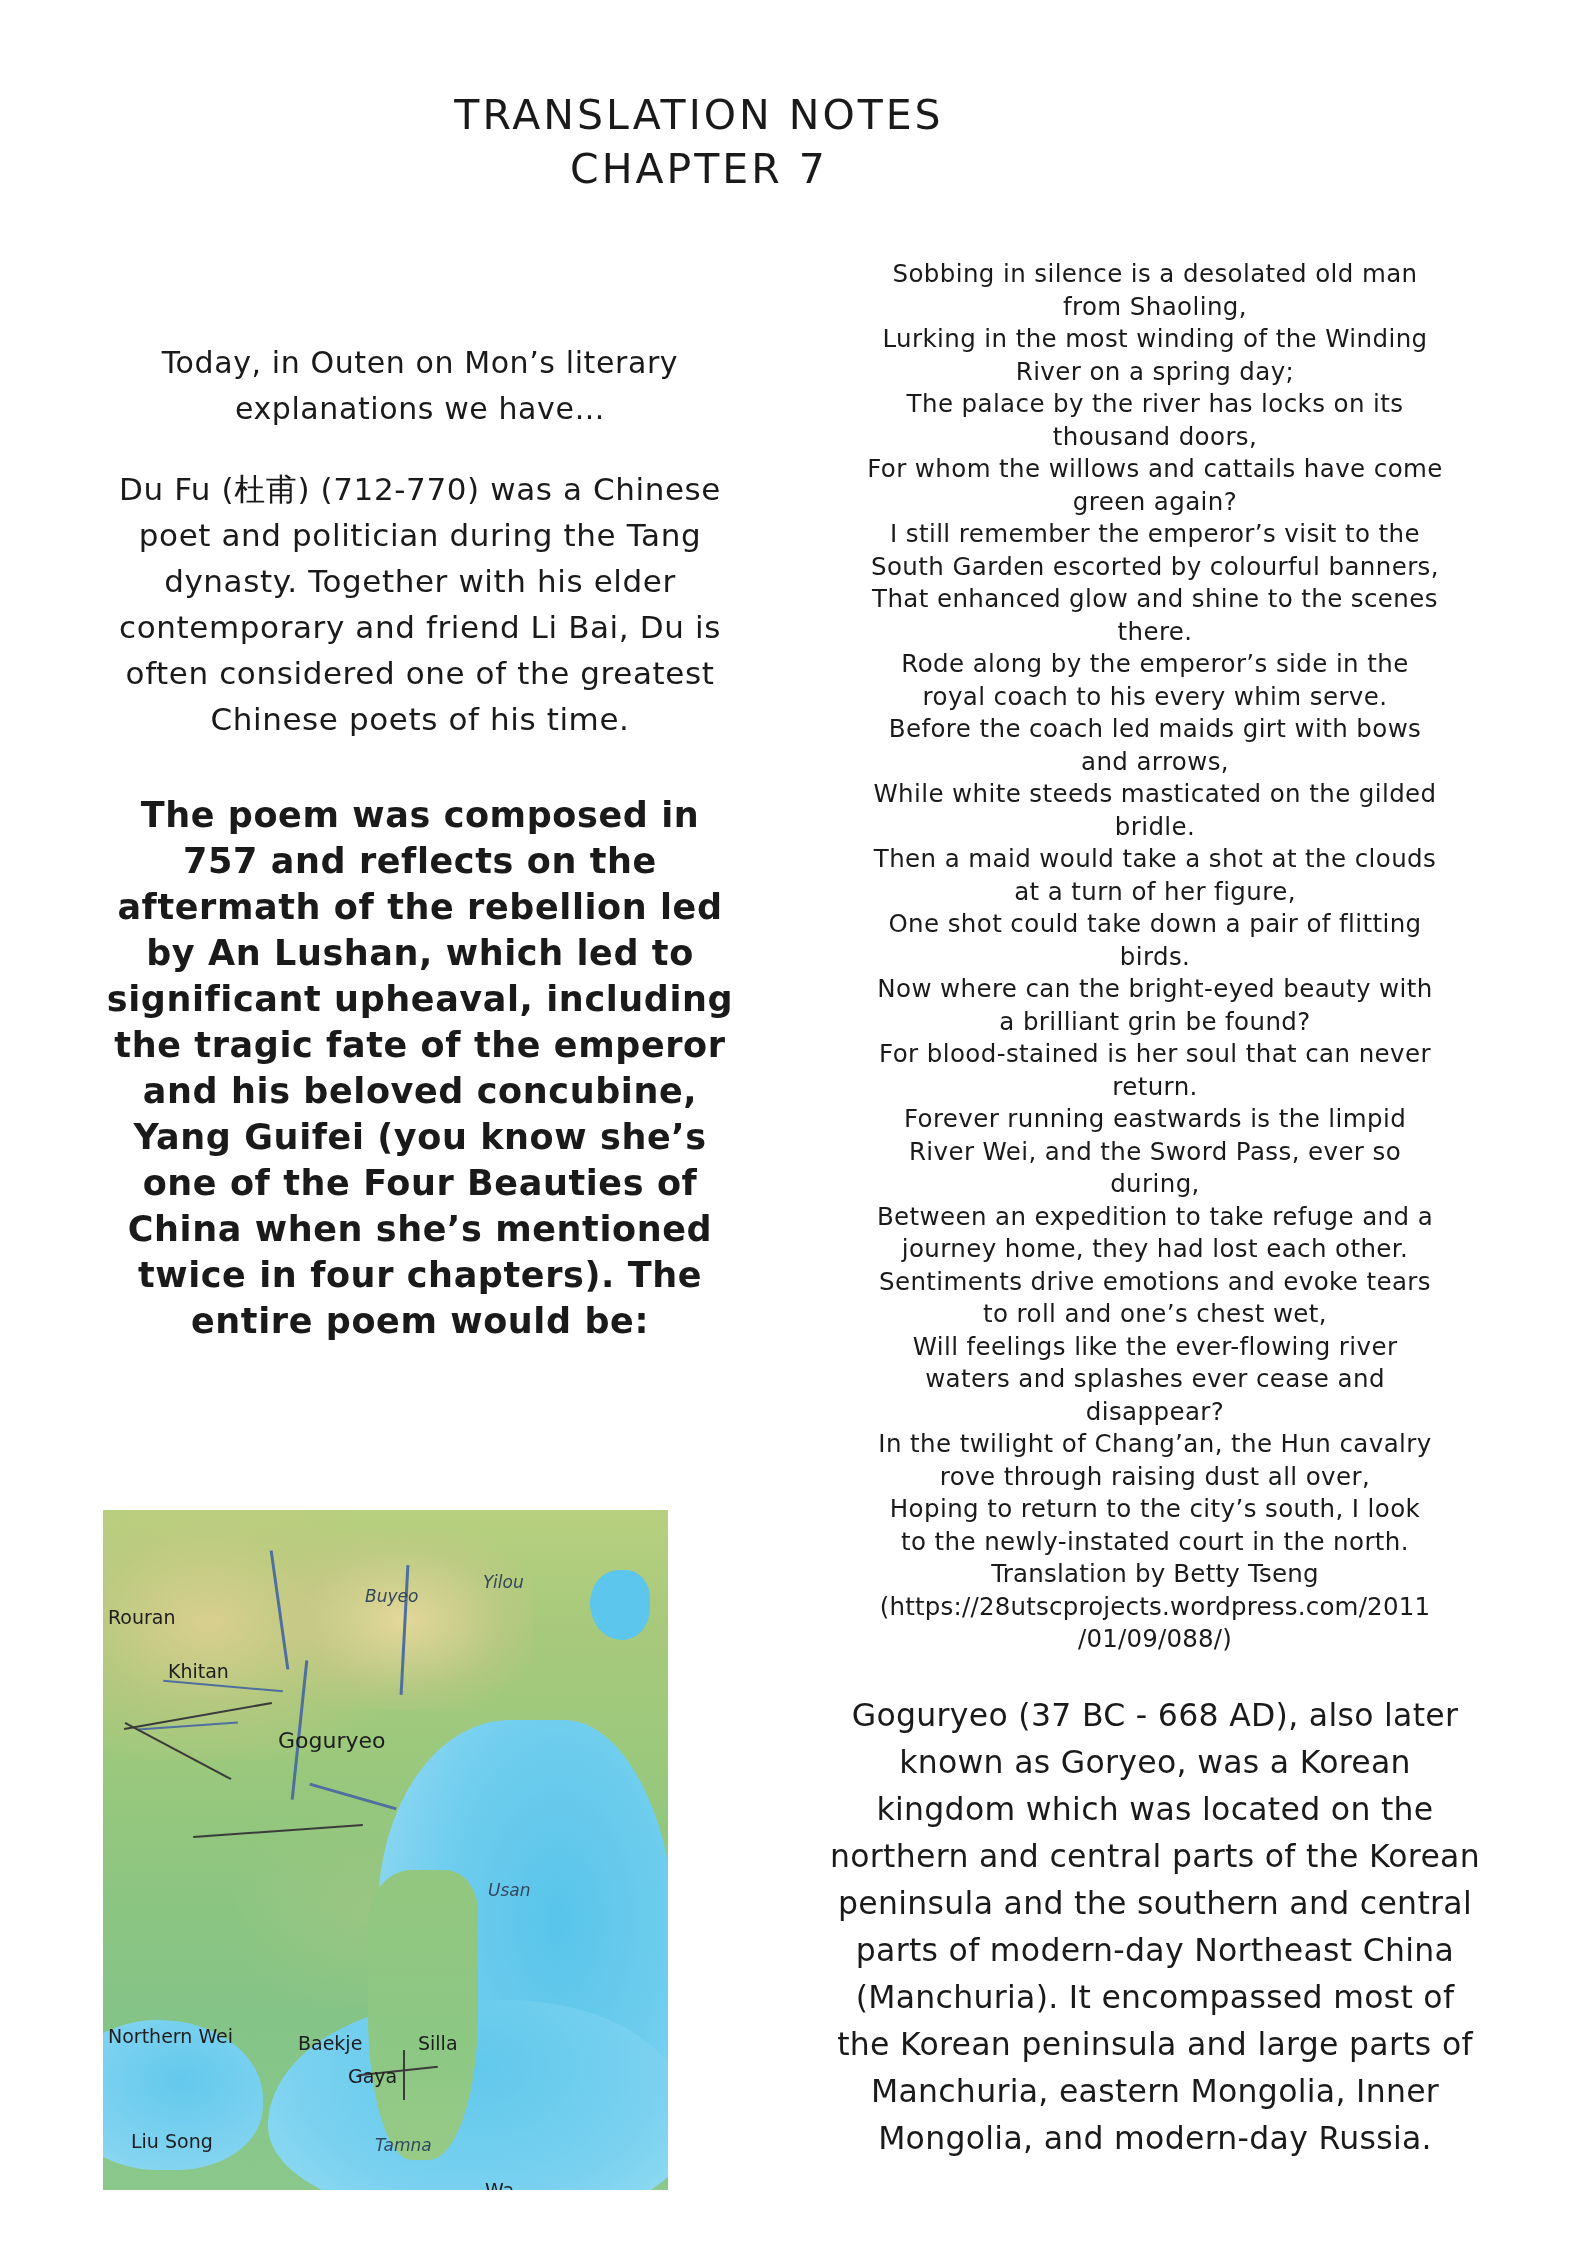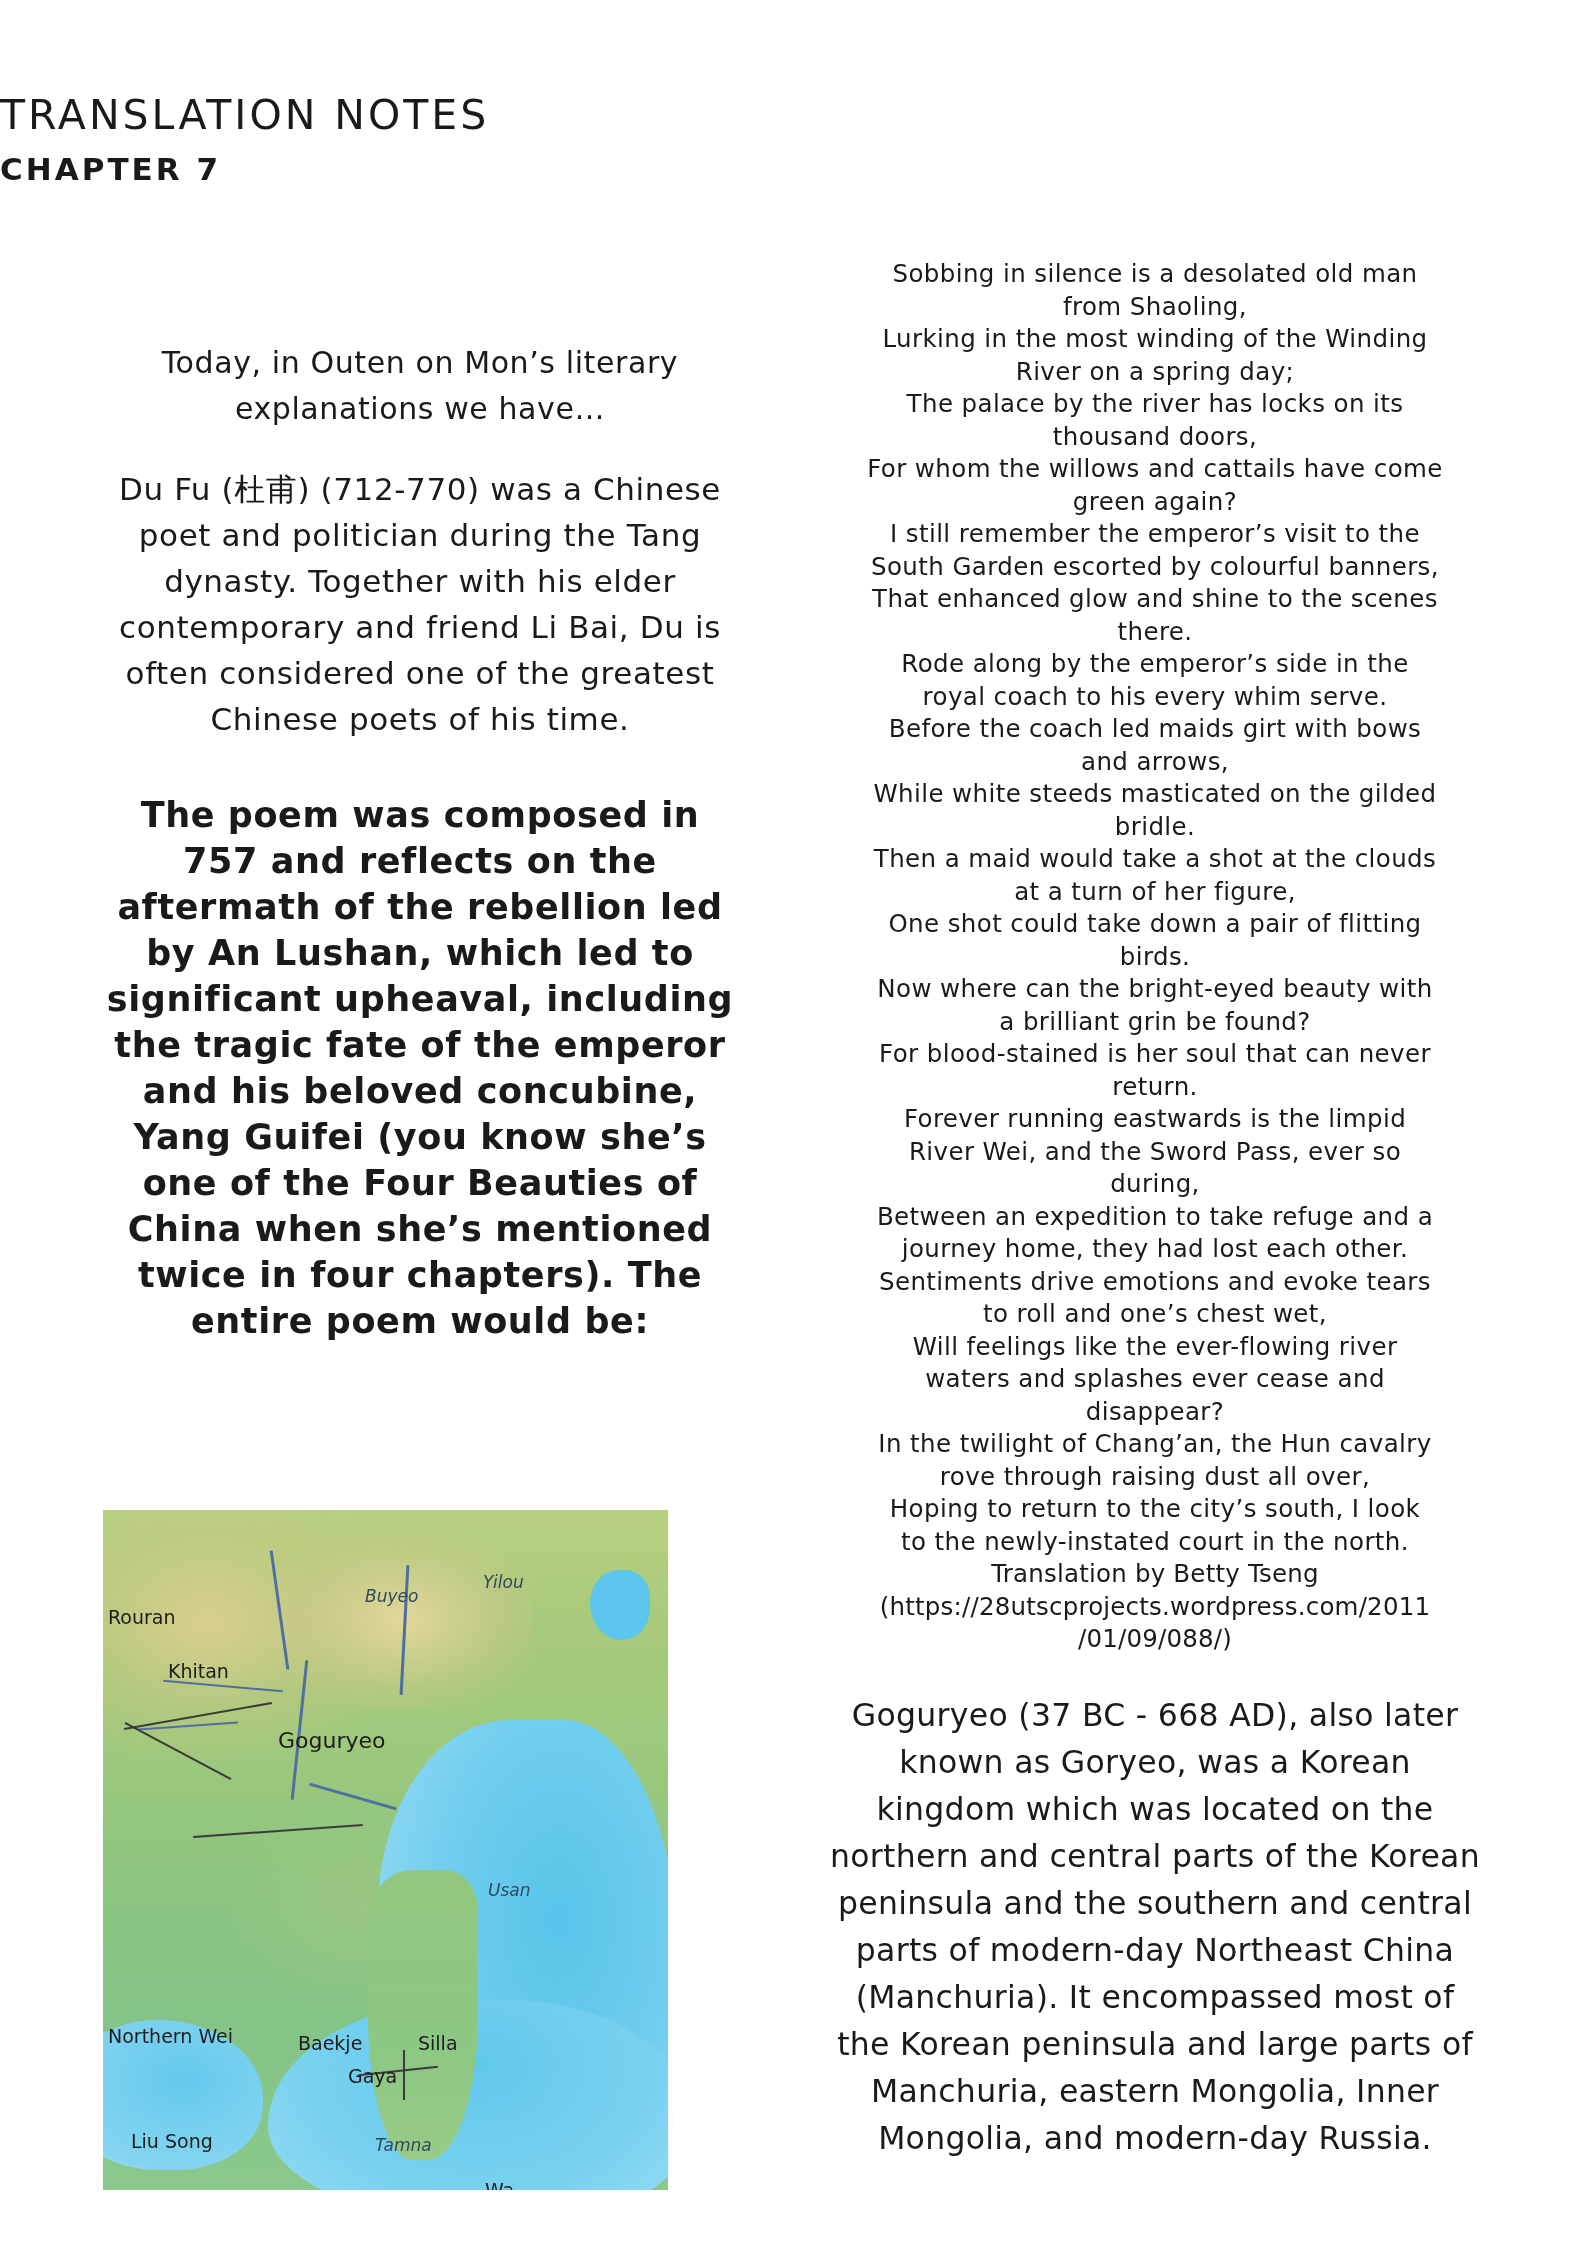--- a/index.html
+++ b/index.html
@@ -17,34 +17,34 @@
   }
   .page {
     position: absolute;
     inset: 0;
   }
 
   
   .header {
     position: absolute;
     top: 88px;
-    left: 0;
+    left: 12px;
     width: 1374px;
-    text-align: left;
+    text-align: center;
     letter-spacing: 3px;
   }
   .header .line1 {
     font-size: 41px;
     line-height: 54px;
     font-weight: 500;
   }
   .header .line2 {
-    font-size: 31px;
+    font-size: 41px;
     line-height: 54px;
-    font-weight: 700;
+    font-weight: 400;
   }
 
   
   .col-left {
     position: absolute;
     left: 100px;
     top: 340px;
     width: 640px;
   }
   .col-right {

